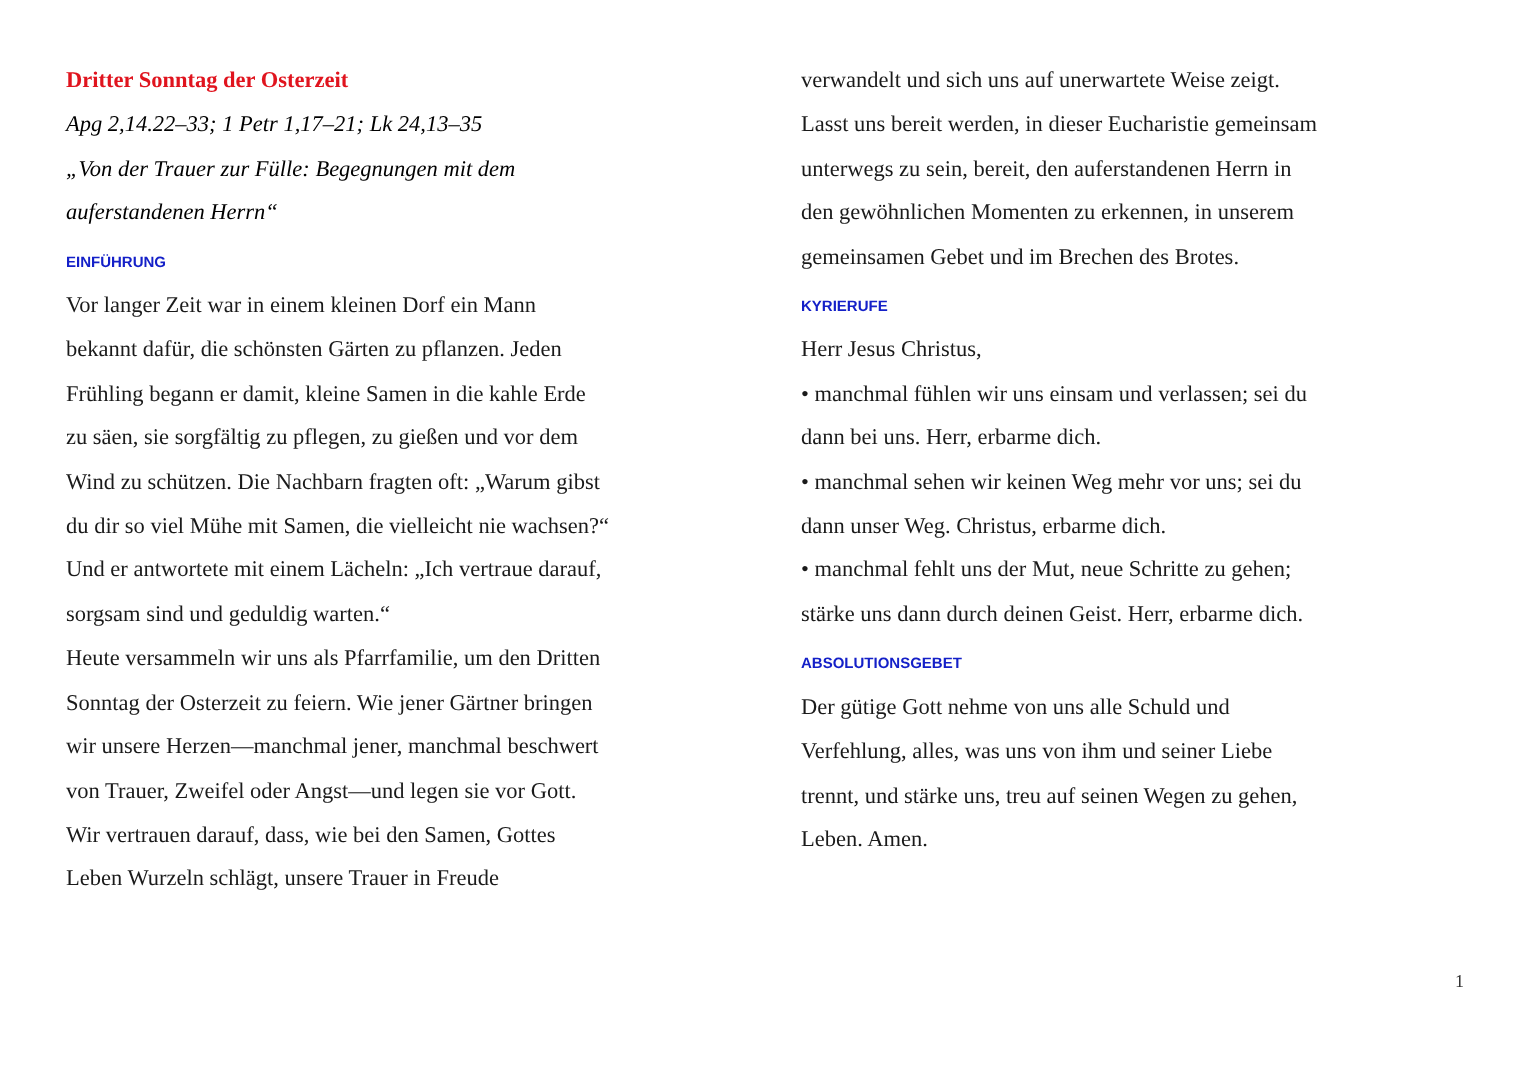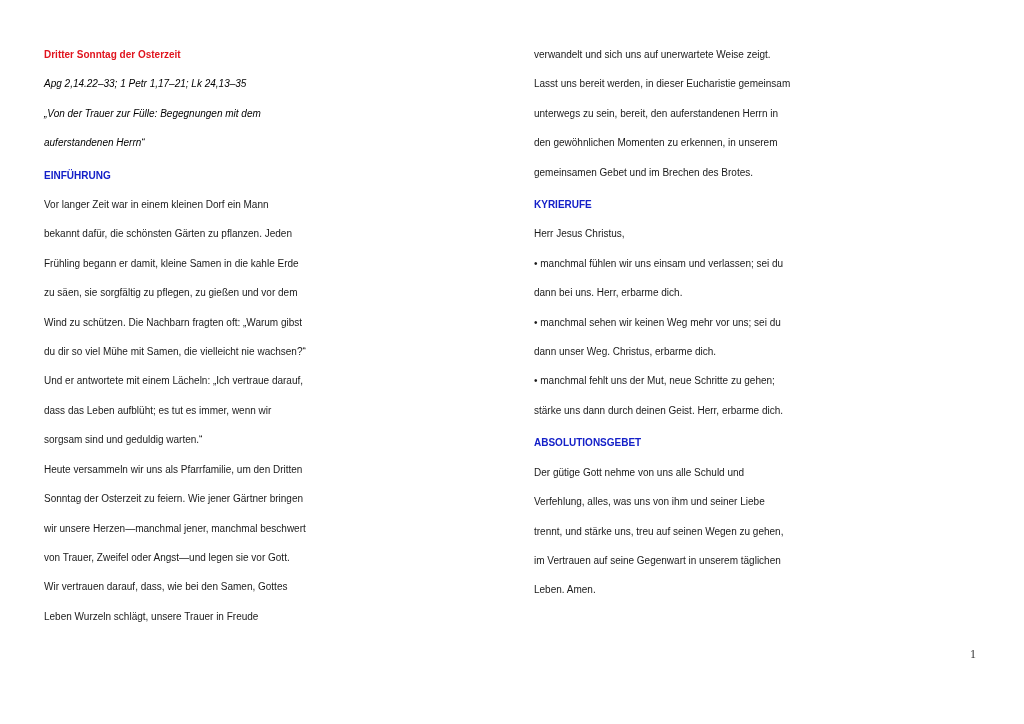--- a/index.html
+++ b/index.html
@@ -1,21 +1,21 @@
 <!DOCTYPE html>
 <html><head>
 <meta charset="utf-8">
 <style>
   html, body { margin: 0; padding: 0; background: #ffffff; }
   body { width: 1024px; height: 724px; position: relative; overflow: hidden;
          font-family: "Liberation Sans", sans-serif; color: #1a1a1a; }
   .col { position: absolute; top: 40px; width: 440px; }
   .col-left { left: 44px; }
   .col-right { left: 534px; }
-  .line { font-size: 10px; line-height: 29.4px; white-space: nowrap; margin: 0; }
+  .line { font-size: 15px; line-height: 29.4px; white-space: nowrap; margin: 0; font-family: Liberation Serif, serif; }
   .red-bold { color: #e0141e; font-weight: bold; }
   .red-ital { color: #000000; font-style: italic; }
   .heading { color: #1420c8; font-weight: bold; font-size: 10px; line-height: 29.4px;
              margin: 0; padding-top: 1px; }
   .gap { height: 2px; }
   .page-num { position: absolute; left: 970px; top: 647px; font-family: "Liberation Serif", serif;
               font-size: 12px; color: #333; }
 </style>
 </head>
 <body>
@@ -27,21 +27,20 @@
   <p class="line red-ital">auferstandenen Herrn“</p>
   <div class="gap"></div>
   <p class="heading">EINFÜHRUNG</p>
   <p class="line">Vor langer Zeit war in einem kleinen Dorf ein Mann</p>
   <p class="line">bekannt dafür, die schönsten Gärten zu pflanzen. Jeden</p>
   <p class="line">Frühling begann er damit, kleine Samen in die kahle Erde</p>
   <p class="line">zu säen, sie sorgfältig zu pflegen, zu gießen und vor dem</p>
   <p class="line">Wind zu schützen. Die Nachbarn fragten oft: „Warum gibst</p>
   <p class="line">du dir so viel Mühe mit Samen, die vielleicht nie wachsen?“</p>
   <p class="line">Und er antwortete mit einem Lächeln: „Ich vertraue darauf,</p>
-  <p class="line">dass das Leben aufblüht; es tut es immer, wenn wir</p>
   <p class="line">sorgsam sind und geduldig warten.“</p>
   <p class="line">Heute versammeln wir uns als Pfarrfamilie, um den Dritten</p>
   <p class="line">Sonntag der Osterzeit zu feiern. Wie jener Gärtner bringen</p>
   <p class="line">wir unsere Herzen—manchmal jener, manchmal beschwert</p>
   <p class="line">von Trauer, Zweifel oder Angst—und legen sie vor Gott.</p>
   <p class="line">Wir vertrauen darauf, dass, wie bei den Samen, Gottes</p>
   <p class="line">Leben Wurzeln schlägt, unsere Trauer in Freude</p>
 </div>
 
 <div class="col col-right">
@@ -57,17 +56,16 @@
   <p class="line">dann bei uns. Herr, erbarme dich.</p>
   <p class="line">• manchmal sehen wir keinen Weg mehr vor uns; sei du</p>
   <p class="line">dann unser Weg. Christus, erbarme dich.</p>
   <p class="line">• manchmal fehlt uns der Mut, neue Schritte zu gehen;</p>
   <p class="line">stärke uns dann durch deinen Geist. Herr, erbarme dich.</p>
   <div class="gap"></div>
   <p class="heading">ABSOLUTIONSGEBET</p>
   <p class="line">Der gütige Gott nehme von uns alle Schuld und</p>
   <p class="line">Verfehlung, alles, was uns von ihm und seiner Liebe</p>
   <p class="line">trennt, und stärke uns, treu auf seinen Wegen zu gehen,</p>
-  <p class="line">im Vertrauen auf seine Gegenwart in unserem täglichen</p>
   <p class="line">Leben. Amen.</p>
 </div>
 
 <div class="page-num">1</div>
 
 </body></html>

